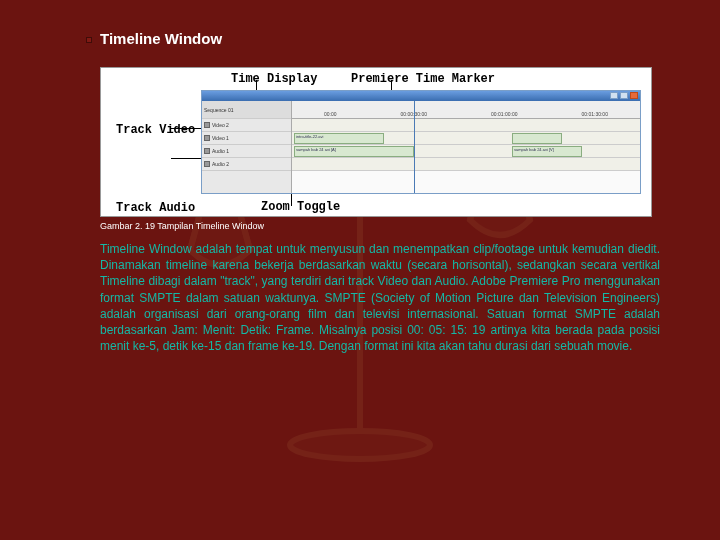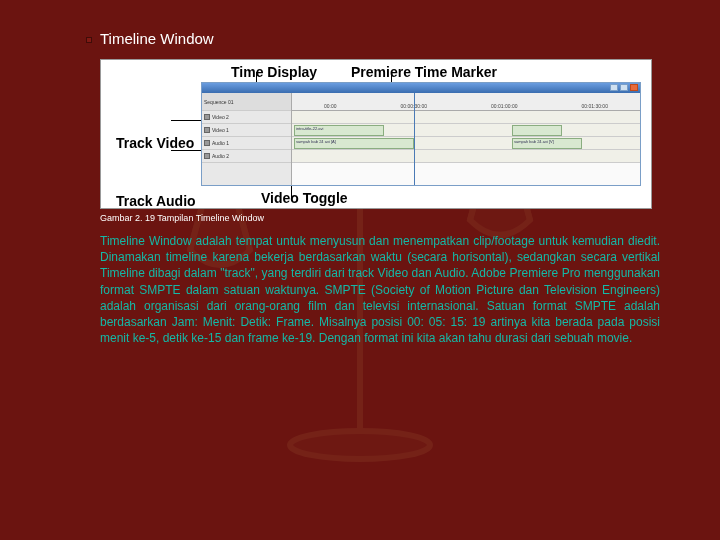--- a/index.html
+++ b/index.html
@@ -20,45 +20,46 @@
     opacity: 0.08;
     pointer-events: none;
   }
   .content {
     position: relative;
     padding: 30px 60px 20px 100px;
   }
   .title {
     color: #fff;
     font-size: 15px;
-    font-weight: normal;
-    margin-bottom: 12px;
+    font-weight: bold;
+    margin-bottom: 20px;
   }
   .bullet {
     position: absolute;
     left: 86px;
     top: 37px;
     width: 6px;
     height: 6px;
     background: #801a14;
     border: 1px solid #400c08;
   }
   .figure {
     background: #fff;
     width: 552px;
     height: 150px;
     margin-bottom: 4px;
     position: relative;
     border: 1px solid #999;
   }
   .fig-label {
     position: absolute;
-    font-size: 14px;
+    font-size: 12px;
     color: #000;
     font-weight: bold;
+    font-family: Liberation Mono, monospace;
   }
   .fig-arrow {
     position: absolute;
     width: 1px;
     background: #000;
   }
   .tl-window {
     position: absolute;
     left: 100px;
     top: 22px;
@@ -167,23 +168,23 @@
   </g>
 </svg>
 
 <div class="content">
   <div class="bullet"></div>
   <div class="title">Timeline Window</div>
 
   <div class="figure">
     <div class="fig-label" style="left:130px; top:4px;">Time Display</div>
     <div class="fig-label" style="left:250px; top:4px;">Premiere Time Marker</div>
-    <div class="fig-label" style="left:15px; top:55px;margin-top:20px;">Track Video</div>
+    <div class="fig-label" style="left:15px; top:55px;">Track Video</div>
     <div class="fig-label" style="left:15px; top:85px;margin-top:48px;">Track Audio</div>
-    <div class="fig-label" style="left:160px; bottom:2px;">Video Toggle</div>
+    <div class="fig-label" style="left:160px; bottom:2px;">Zoom Toggle</div>
 
     <div class="fig-arrow" style="left:155px; top:12px; height:22px;"></div>
     <div class="fig-arrow" style="left:290px; top:12px; height:18px;"></div>
     <div class="fig-arrow" style="left:70px; top:60px; height:1px; width:30px;"></div>
     <div class="fig-arrow" style="left:70px; top:90px; height:1px; width:30px;"></div>
     <div class="fig-arrow" style="left:190px; bottom:10px; height:12px;"></div>
 
     <div class="tl-window">
       <div class="tl-titlebar">
         <div class="tl-min"></div>

